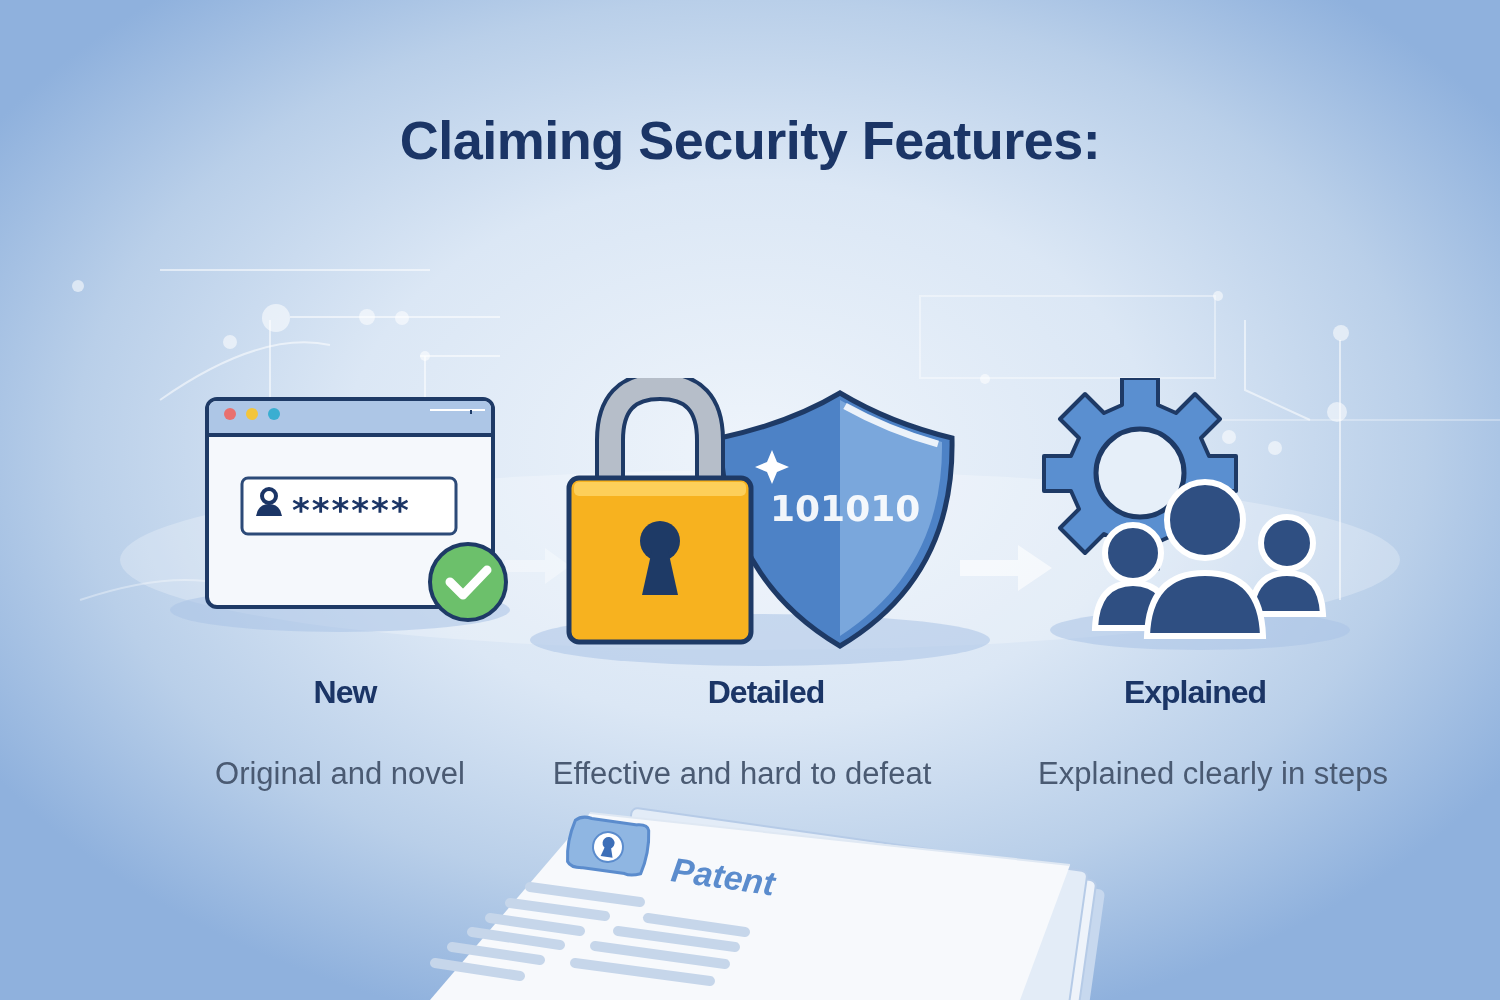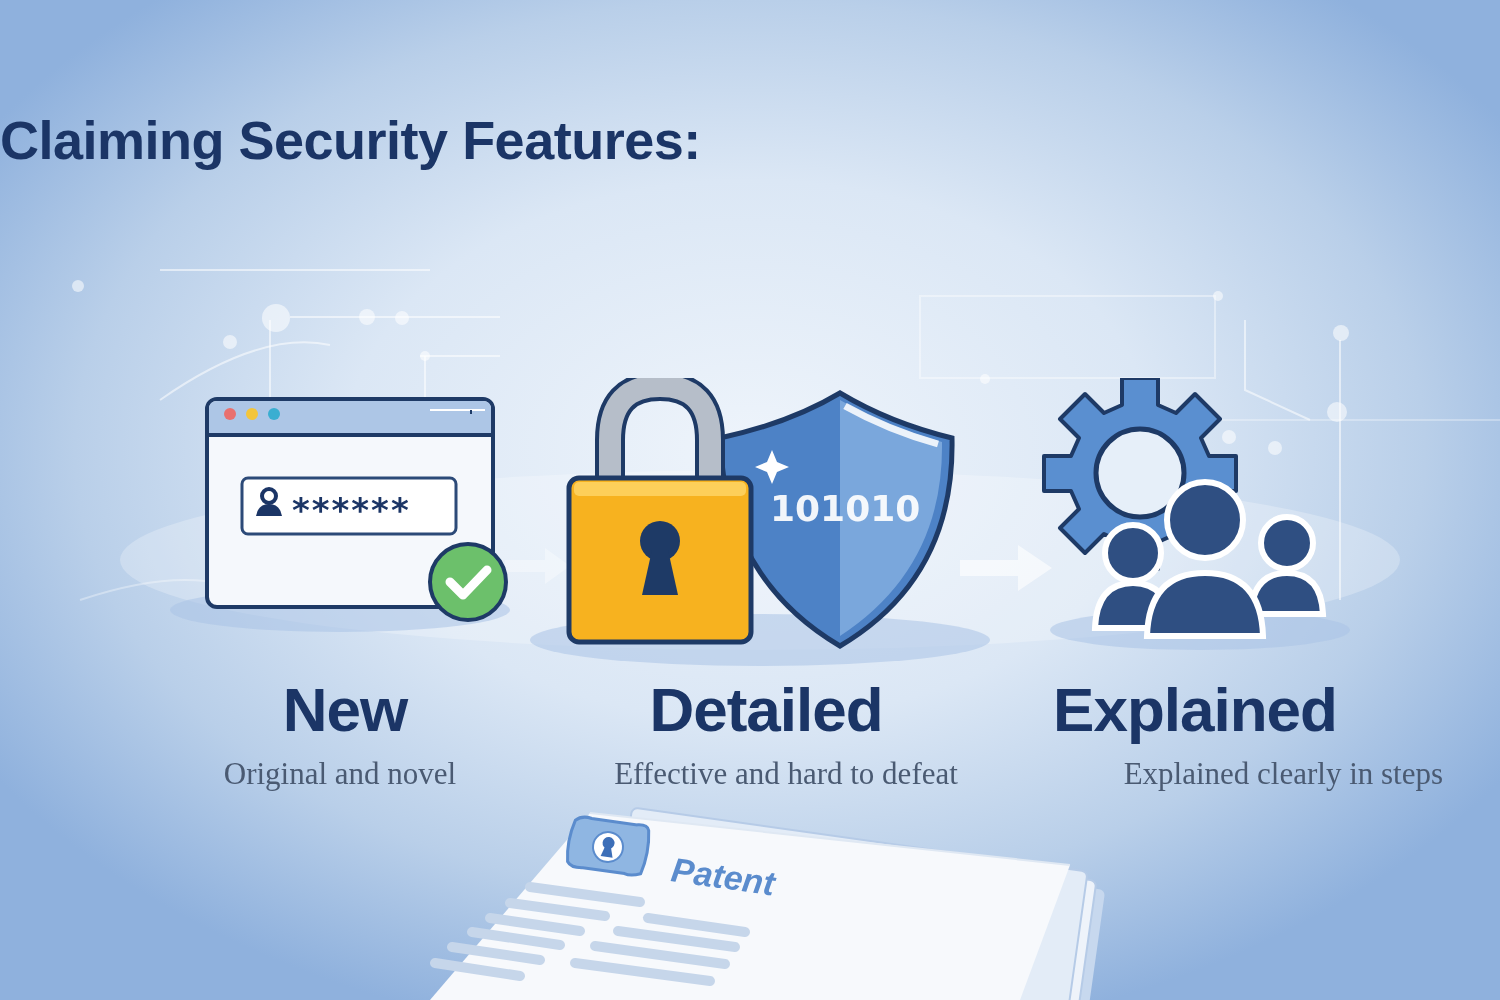--- a/index.html
+++ b/index.html
@@ -6,35 +6,35 @@
     html, body { width: 1500px; height: 1000px; overflow: hidden; }
     body {
       position: relative;
       font-family: "Liberation Sans", "DejaVu Sans", sans-serif;
       background:
         radial-gradient(ellipse 900px 600px at 50% 45%, #eef4fb 0%, #dbe7f5 45%, #b9cfe9 75%, #8fb1dd 100%);
     }
     .bg-layer { position: absolute; inset: 0; pointer-events: none; }
     .title {
       position: absolute; left: 0; top: 88px; width: 1500px;
-      color: #1b3566;
+      text-align: center; color: #1b3566;
       font-weight: bold; font-size: 54px; line-height: 104px;
       letter-spacing: -0.5px;
     }
     .title .line { display: block; }
 
     .illus { position: absolute; }
     .label-title {
       position: absolute; width: 420px; text-align: center;
-      color: #1b3566; font-weight: bold; font-size: 62px; top: 674px;
+      color: #1b3566; font-weight: bold; font-size: 32px; top: 674px;
       letter-spacing: -1px;
     }
     .label-sub {
       position: absolute; width: 460px; text-align: center;
-      color: #4a5a72; font-size: 31px; top: 756px; font-family: Liberation Serif, serif;
+      color: #4a5a72; font-size: 31px; top: 756px;
     }
   </style>
 </head>
 <body>
 
 <svg class="bg-layer" width="1500" height="1000" viewBox="0 0 1500 1000">
   <g stroke="#ffffff" stroke-opacity="0.55" stroke-width="2" fill="none">
     <path d="M160 270 H430"></path>
     <path d="M270 320 V600"></path>
     <path d="M160 400 Q260 330 330 345"></path>
@@ -136,24 +136,24 @@
 
     <circle cx="180" cy="142" r="38"></circle>
     <path d="M122 258 Q124 195 180 195 Q236 195 238 258 Z"></path>
   </g>
 </svg>
 
 <div class="label-title" style="left:135px;">New</div>
 <div class="label-sub" style="left:110px;">Original and novel</div>
 
 <div class="label-title" style="left:556px;">Detailed</div>
-<div class="label-sub" style="left:556px;">Effective and hard to defeat</div>
+<div class="label-sub" style="left:512px;">Effective and hard to defeat</div>
 
 <div class="label-title" style="left:985px;">Explained</div>
-<div class="label-sub" style="left:983px;text-align:right;">Explained clearly in steps</div>
+<div class="label-sub" style="left:983px;">Explained clearly in steps</div>
 
 <svg class="illus" style="left:380px; top:805px;" width="800" height="195" viewBox="0 0 800 195">
   <g transform="rotate(8 400 100)">
     <rect x="260" y="40" width="460" height="220" rx="6" fill="#c7d8ee"></rect>
     <rect x="250" y="32" width="460" height="220" rx="6" fill="#eef3fa" stroke="#b6cbe7" stroke-width="2"></rect>
     <rect x="240" y="24" width="460" height="220" rx="6" fill="#e3ecf7" stroke="#b6cbe7" stroke-width="2"></rect>
   </g>
   <path d="M50 195 L210 8 L690 60 L640 195 Z" fill="#f7f9fc"></path>
   <path d="M210 8 L690 60" stroke="#dfe8f3" stroke-width="2"></path>
 

